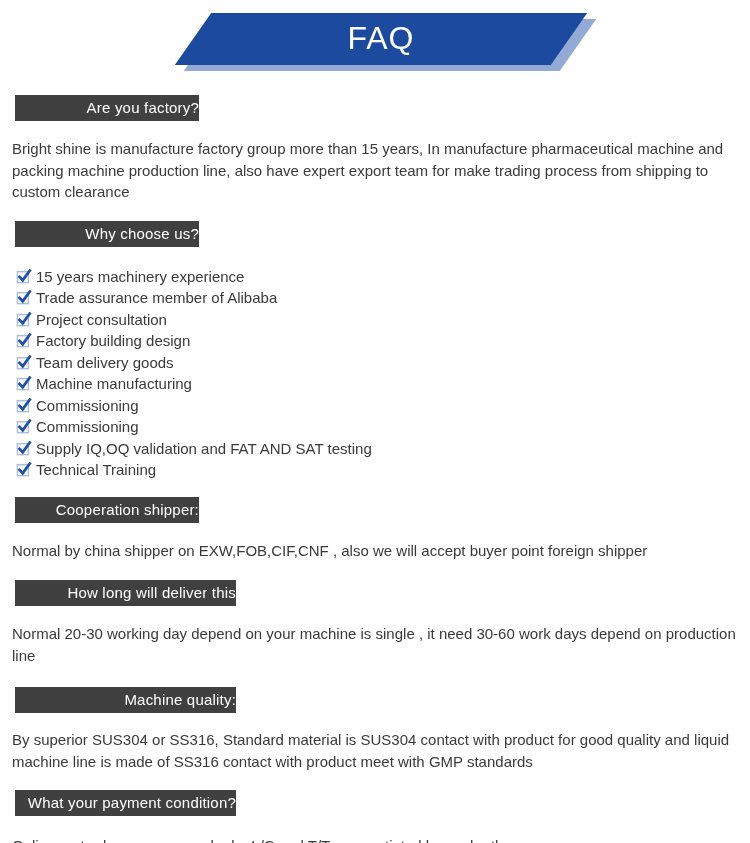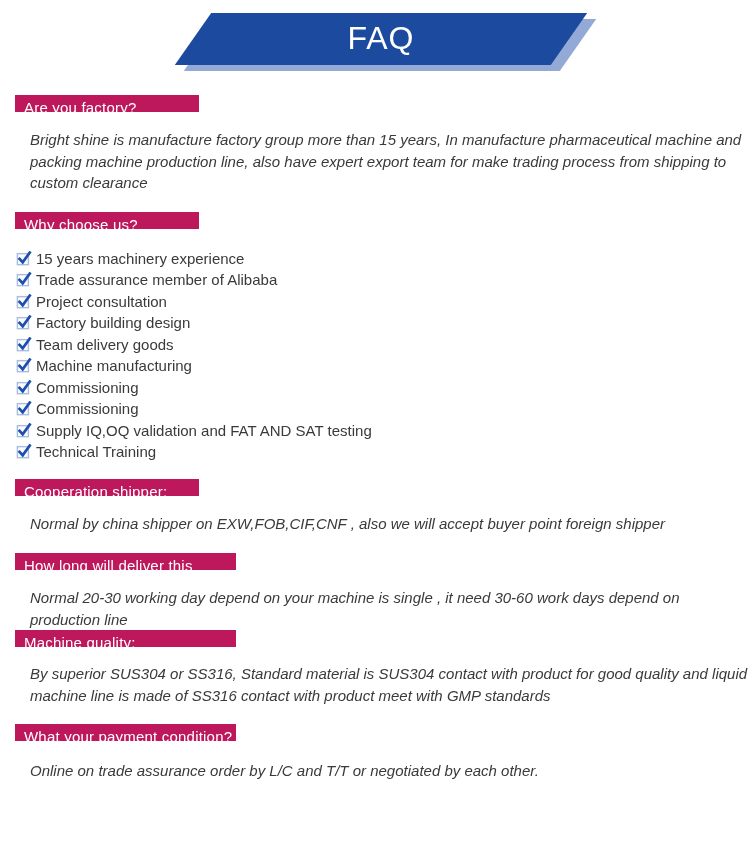--- a/index.html
+++ b/index.html
@@ -27,39 +27,40 @@
     background: #1b4a9e; transform: skewX(-35deg);
   }
   .ribbon .label {
     position: relative; z-index: 2; width: 100%; height: 52px;
     text-align: center; line-height: 50px;
     color: #ffffff; font-size: 32px; letter-spacing: 1px;
   }
 
   
   .sec-header {
-    height: 17px; line-height: 26px;
+    height: 26px; line-height: 26px;
     margin-left: 7px; padding-left: 9px;
-    background: #be185d; color: #ffffff;
+    background: #404040; color: #ffffff;
     font-size: 15px; letter-spacing: 0.2px;
     box-sizing: border-box;
+    text-align: right;
   }
   .hdr-narrow { width: 184px; }
   .hdr-wide   { width: 221px; }
 
   
   .body-text {
-    margin: 17px 8px 0 22px;
-    font-size: 15px; line-height: 21.5px; color: #3a3a3a; font-style: italic;
+    margin: 17px 8px 0 4px;
+    font-size: 15px; line-height: 21.5px; color: #3a3a3a;
   }
   .mt15 { margin-top: 15px; }
   .mt16 { margin-top: 16px; }
   .mt18 { margin-top: 18px; }
   .mt19 { margin-top: 19px; }
-  .mt21 { }
+  .mt21 { margin-top: 21px; }
 
   
   .checklist {
     list-style: none; margin: 19px 0 4px 8px; padding: 0;
     font-size: 15px; color: #3a3a3a;
   }
   .checklist li { height: 21.5px; line-height: 21.5px; white-space: nowrap; }
   .check-icon { display: inline-block; width: 16px; height: 15px; vertical-align: -2px; margin-right: 4px; }
   .check-icon svg { display: block; }
 </style>

